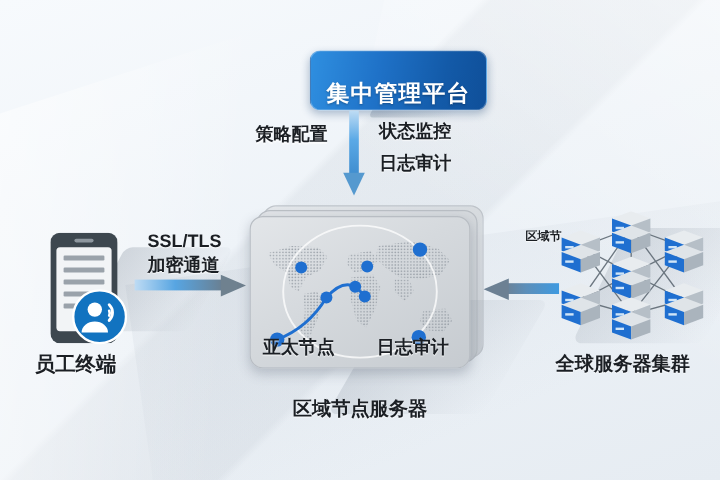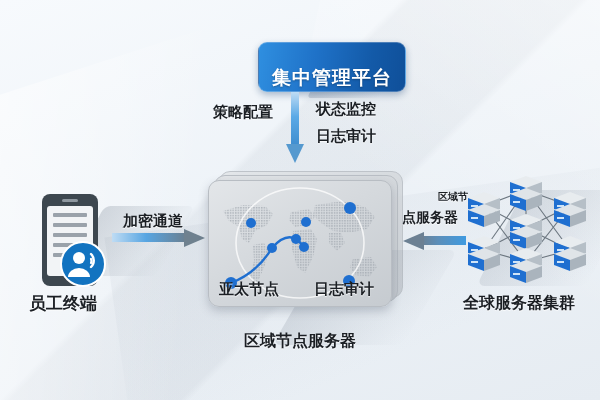--- a/index.html
+++ b/index.html
@@ -151,20 +151,21 @@
   </svg>
   <svg class="abs" style="left:60px;top:241px;width:46px;height:46px;" viewBox="0 0 46 46">
     <circle cx="23" cy="23" r="22" fill="#1273c0" stroke="#ffffff" stroke-width="2"></circle>
     <circle cx="19" cy="17" r="6" fill="#ffffff"></circle>
     <path d="M8 36 a11 9 0 0 1 22 0 z" fill="#ffffff"></path>
     <path d="M31 13 a9 9 0 0 1 0 13" stroke="#ffffff" stroke-width="2.4" fill="none" stroke-linecap="round"></path>
     <path d="M31 18 a4.5 4.5 0 0 1 0 4" stroke="#ffffff" stroke-width="2.2" fill="none" stroke-linecap="round"></path>
   </svg>
   <div class="abs cn" id="lbl-employee">员工终端</div>
 
+  <div class="abs cn" id="lbl-ssl1">SSL/TLS</div>
   <div class="abs cn" id="lbl-ssl2">加密通道</div>
   <svg class="abs" id="arrow-right" viewBox="0 0 94 20">
     <defs>
       <linearGradient id="gright" x1="0" y1="0" x2="1" y2="0">
         <stop offset="0" stop-color="#bfdcf4"></stop>
         <stop offset="45%" stop-color="#57a5e2"></stop>
         <stop offset="100%" stop-color="#6b7d8c"></stop>
       </linearGradient>
     </defs>
     <rect x="0" y="5" width="76" height="9" fill="url(#gright)"></rect>
@@ -215,21 +216,20 @@
         <circle cx="22" cy="102" r="6"></circle>
         <circle cx="140" cy="100" r="6"></circle>
       </g>
     </svg>
     <div class="abs cn" style="left:10px;top:99px;font-size:15px;">亚太节点</div>
     <div class="abs cn" style="left:105px;top:99px;font-size:15px;">日志审计</div>
   </div>
   <div class="abs cn" id="lbl-region-bottom">区域节点服务器</div>
 
   <div class="abs cn" id="lbl-region-arrow1">区域节</div>
-  <div class="abs cn" id="lbl-region-arrow2">点服务器</div>
   <svg class="abs" id="arrow-left" viewBox="0 0 64 20">
     <defs>
       <linearGradient id="gleft" x1="1" y1="0" x2="0" y2="0">
         <stop offset="0" stop-color="#3f9ae0"></stop>
         <stop offset="60%" stop-color="#5c8fba"></stop>
         <stop offset="100%" stop-color="#6c8093"></stop>
       </linearGradient>
     </defs>
     <rect x="18" y="5" width="46" height="9" fill="url(#gleft)"></rect>
     <polygon points="22,1 22,19 1,10" fill="#6c8093"></polygon>

